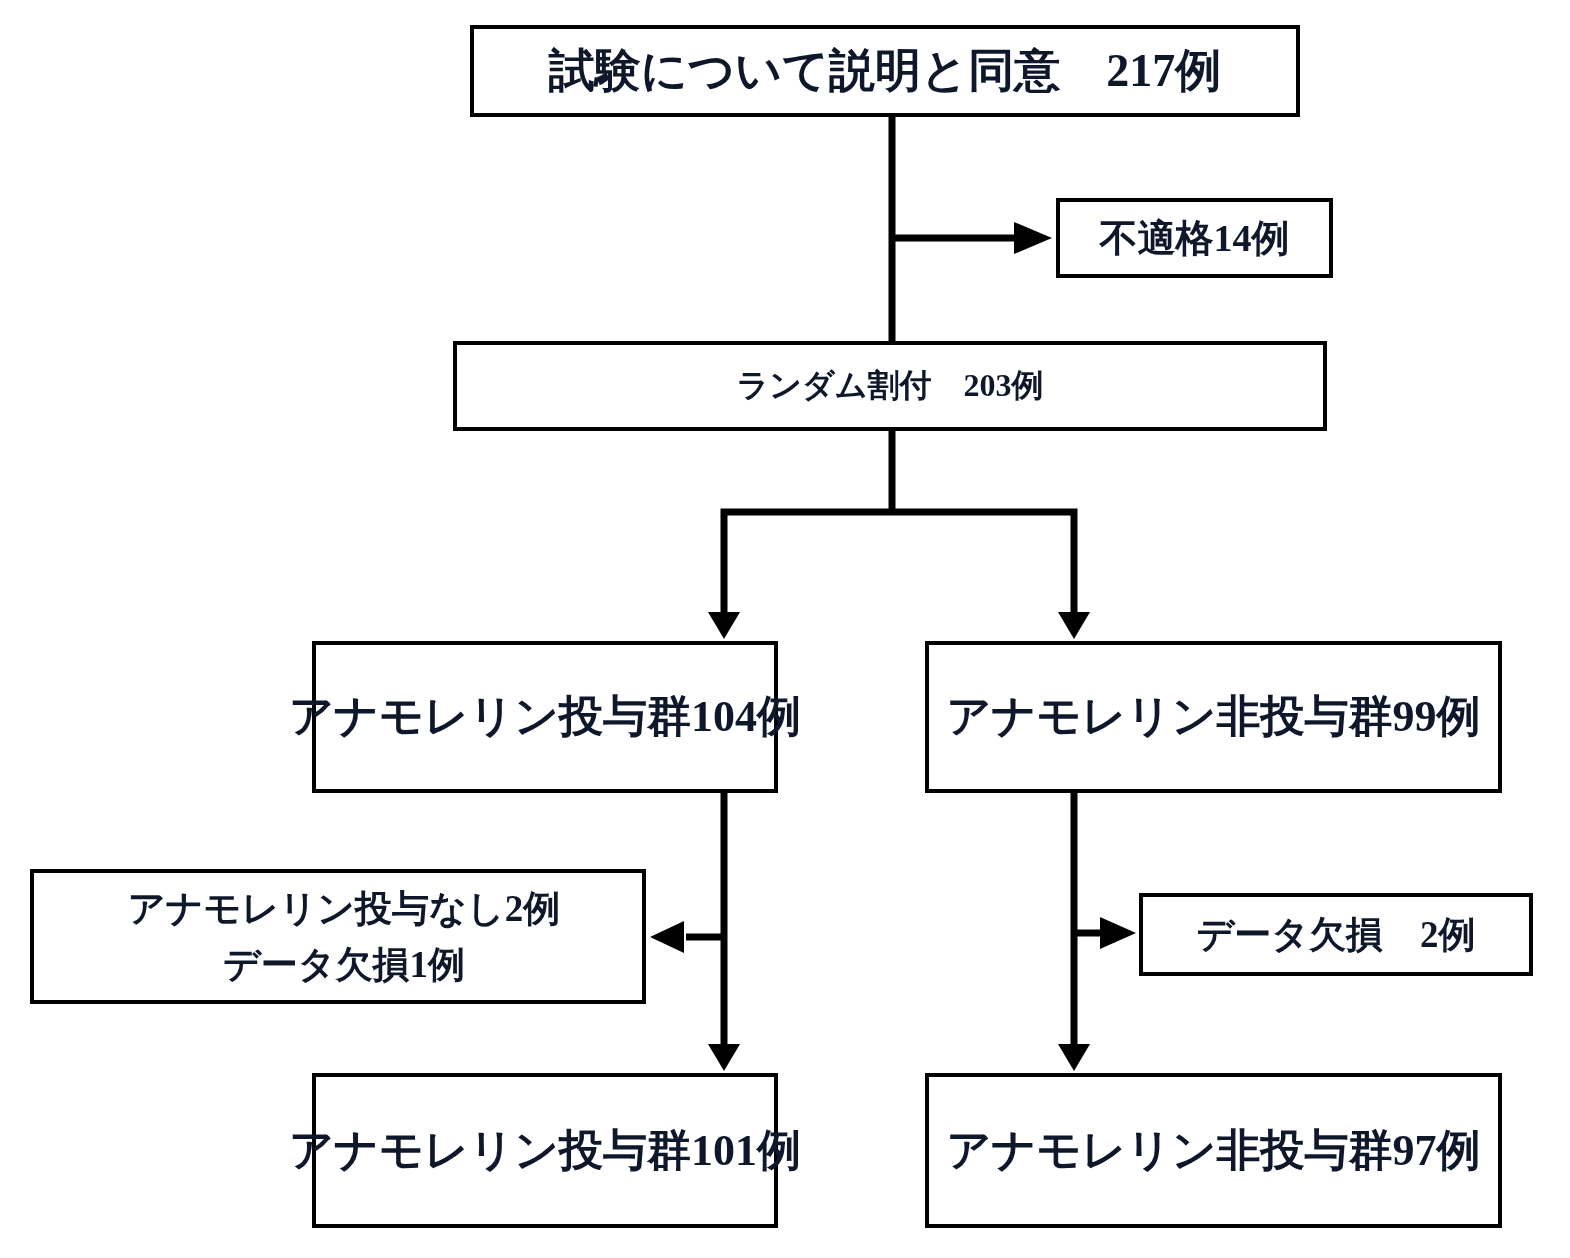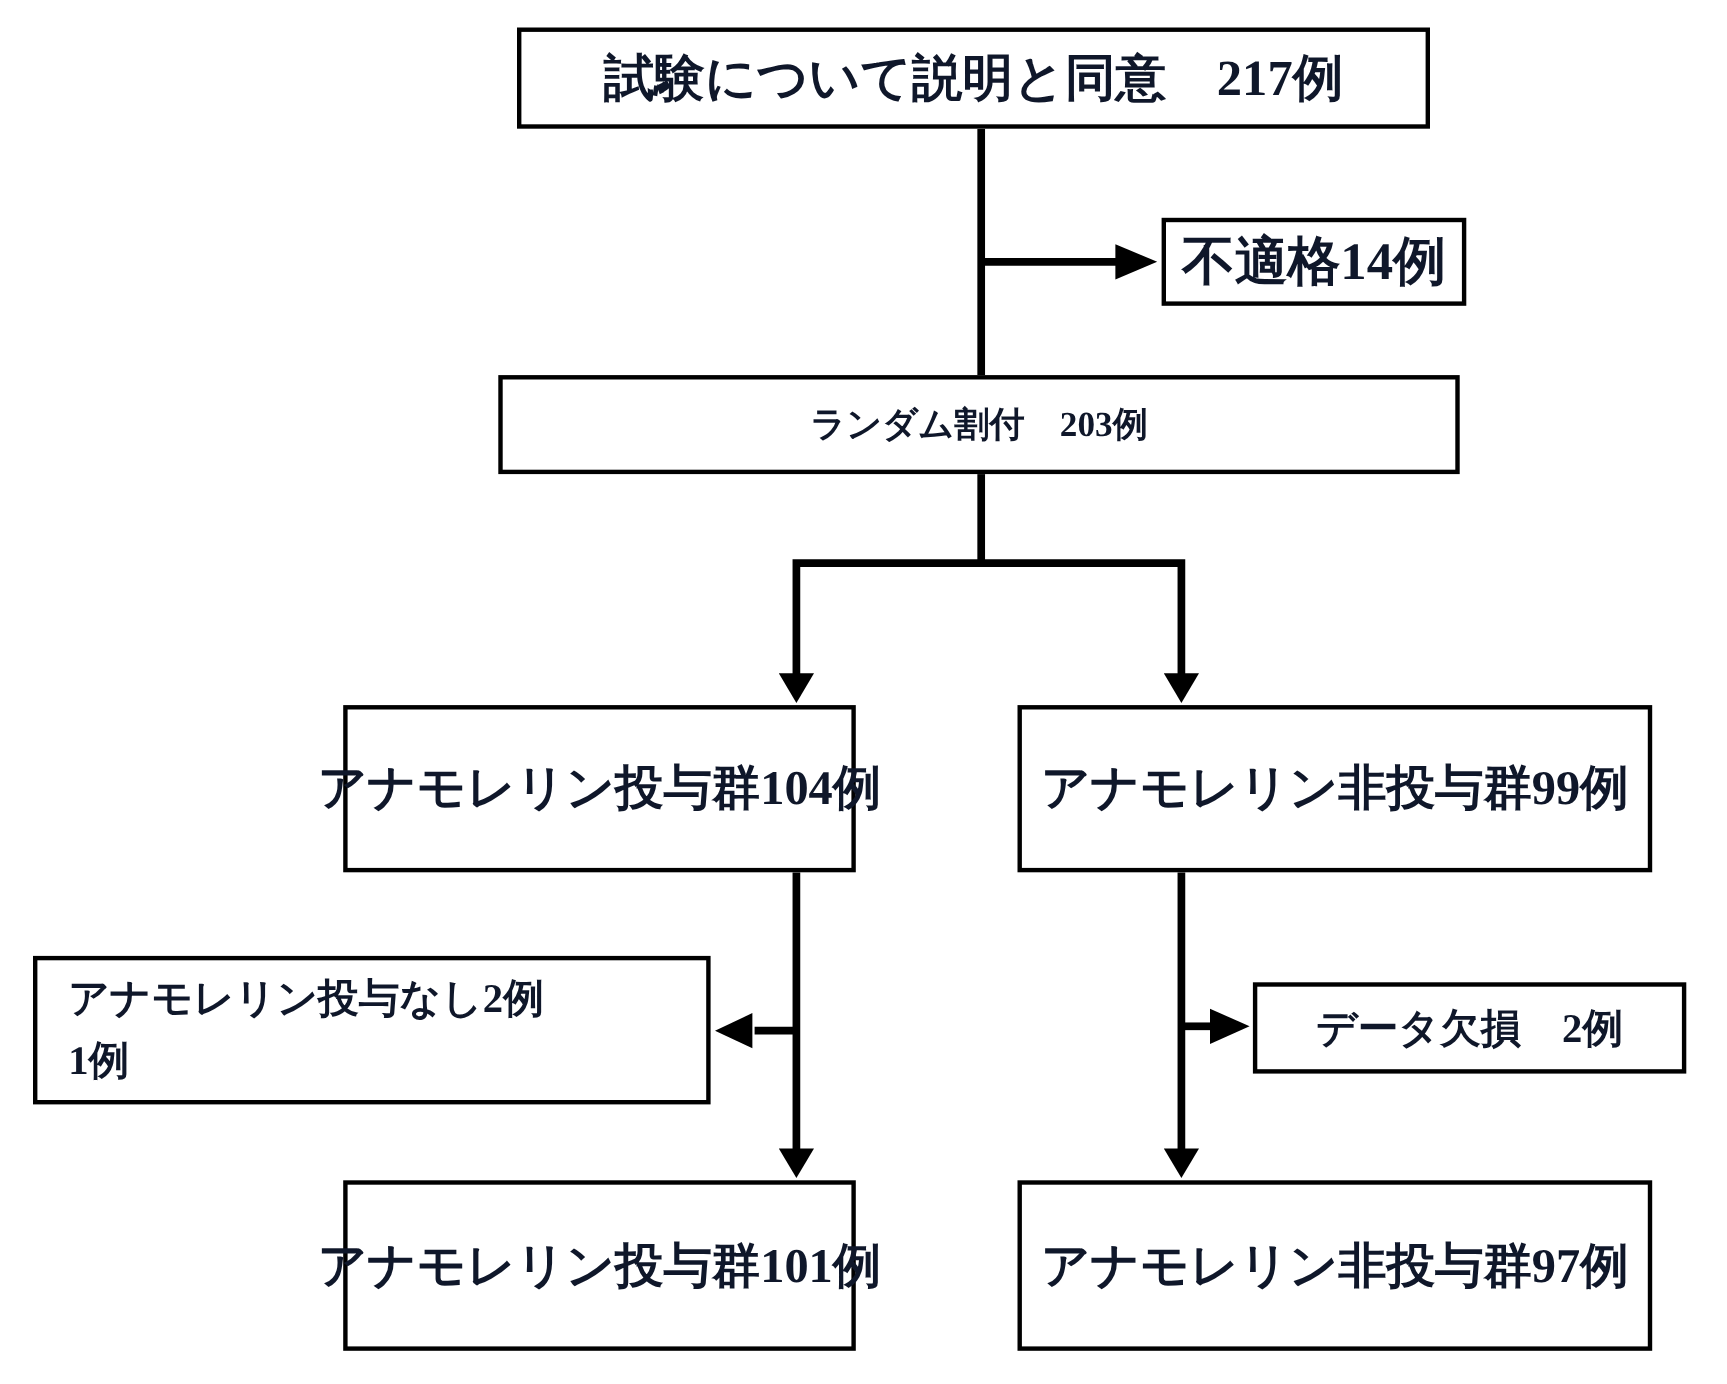--- a/index.html
+++ b/index.html
@@ -37,31 +37,31 @@
     border: 4px solid #000000;
     background: #ffffff;
     display: flex;
     align-items: center;
     justify-content: center;
     font-weight: bold;
     text-align: center;
     white-space: nowrap;
   }
   .box.consent    { left: 470px;  top: 25px;   width: 830px; height: 92px;  font-size: 46px; }
-  .box.ineligible { left: 1056px; top: 198px;  width: 277px; height: 80px;  font-size: 48px; }
+  .box.ineligible { left: 1056px; top: 198px;  width: 277px; height: 80px;  font-size: 38px; }
   .box.random     { left: 453px;  top: 341px;  width: 874px; height: 90px;  font-size: 32px; }
   .box.two-line   { flex-direction: row; font-size: 44px; line-height: 70px; }
   .box.arm104     { left: 312px;  top: 641px;  width: 466px; height: 152px; }
   .box.arm99      { left: 925px;  top: 641px;  width: 577px; height: 152px; }
   .box.final101   { left: 312px;  top: 1073px; width: 466px; height: 155px; }
   .box.final97    { left: 925px;  top: 1073px; width: 577px; height: 155px; }
   .box.excl-left  {
     left: 30px; top: 869px; width: 616px; height: 135px;
     flex-direction: column;
-    align-items: flex-start;
+    align-items: center;
     justify-content: center;
     font-size: 37px;
     line-height: 56px;
     padding: 0 16px 0 28px;
   }
   .excl-row {
     display: flex;
     justify-content: space-between;
     align-items: baseline;
   }
@@ -132,20 +132,21 @@
     <div>アナモレリン非投与群</div>
     <div>99例</div>
   </div>
 
   <div class="box excl-left">
     <div class="excl-row">
       <span>アナモレリン投与なし</span>
       <span>2例</span>
     </div>
     <div class="excl-row">
+      <span>データ欠損</span>
       <span>1例</span>
     </div>
   </div>
 
   <div class="box excl-right">
     <span>データ欠損　2例</span>
   </div>
 
   <div class="box two-line final101">
     <div>アナモレリン投与群</div>

